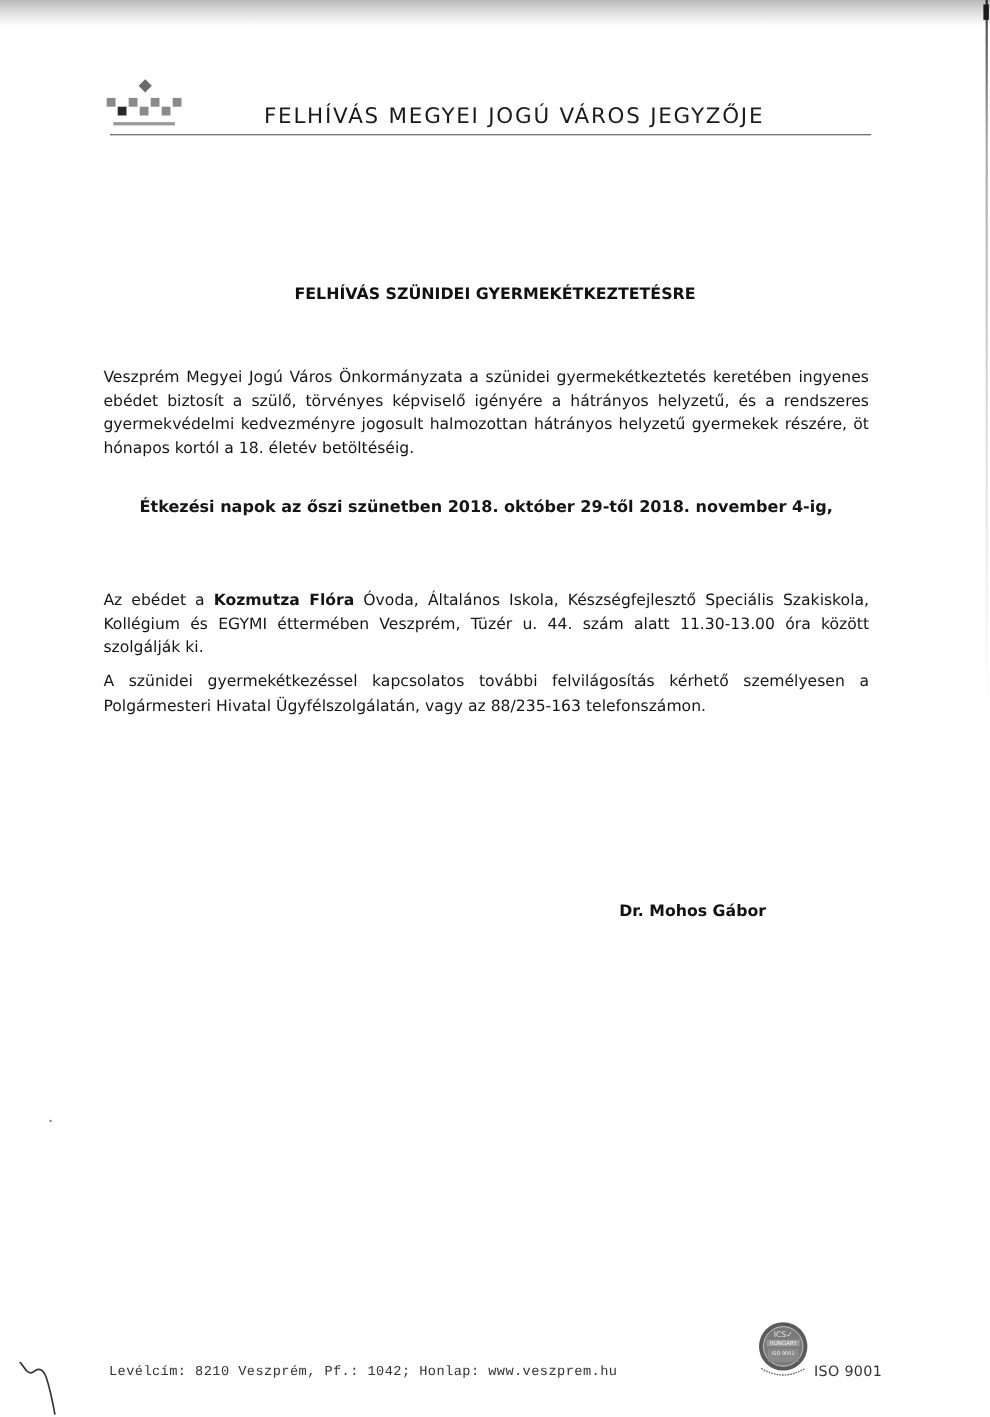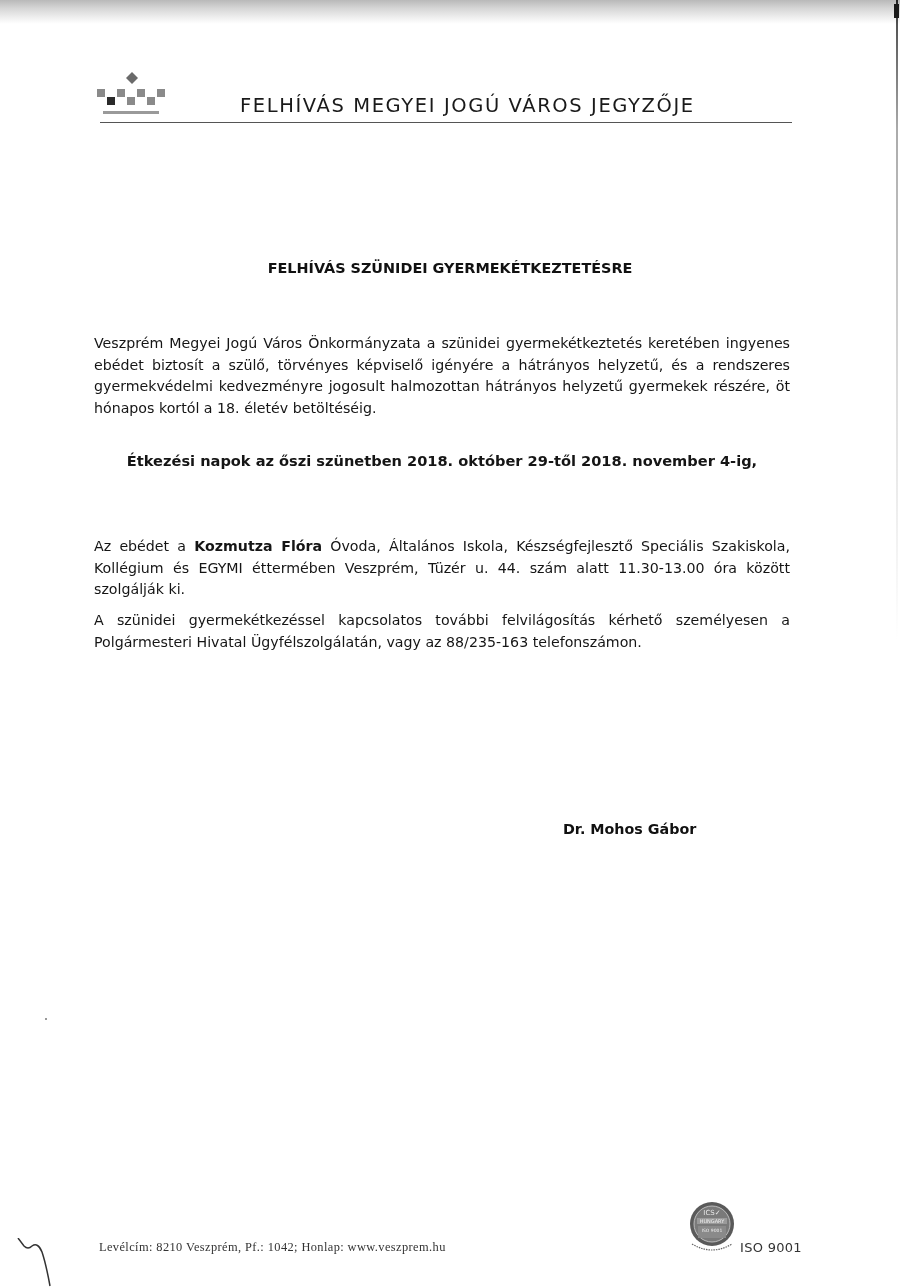--- a/index.html
+++ b/index.html
@@ -48,21 +48,21 @@
     .p2 { top: 450px; font-weight: bold; text-align: center; font-size: 14.6px; line-height: 21.5px; }
     .p3 { top: 536px; }
     .p4 { top: 610px; }
     .bold { font-weight: bold; }
     .signature {
       position: absolute; left: 563px; top: 810px;
       font-family: "DejaVu Sans", sans-serif; font-weight: bold; font-size: 14.3px; color: #111; margin-top: 11px;
     }
     .footer-address {
       position: absolute; left: 99px; top: 1240px;
-      font-family: Liberation Serif, serif; font-size: 12.4px; letter-spacing: 0.4px; color: #333;
+      font-family: Liberation Mono, monospace; font-size: 12.4px; letter-spacing: 0.4px; color: #333;
       white-space: nowrap;
     }
     .iso-seal { position: absolute; left: 688px; top: 1200px; width: 48px; height: 56px; }
     .iso-label {
       position: absolute; left: 740px; top: 1240px;
       font-family: "DejaVu Sans", sans-serif; font-size: 13px; color: #333; letter-spacing: 0.3px;
     }
     .speck { position: absolute; left: 45px; top: 1018px; width: 2px; height: 2px; background: #777; border-radius: 1px; }
     .scribble { position: absolute; left: 10px; top: 1238px; width: 45px; height: 50px; }
   </style>

